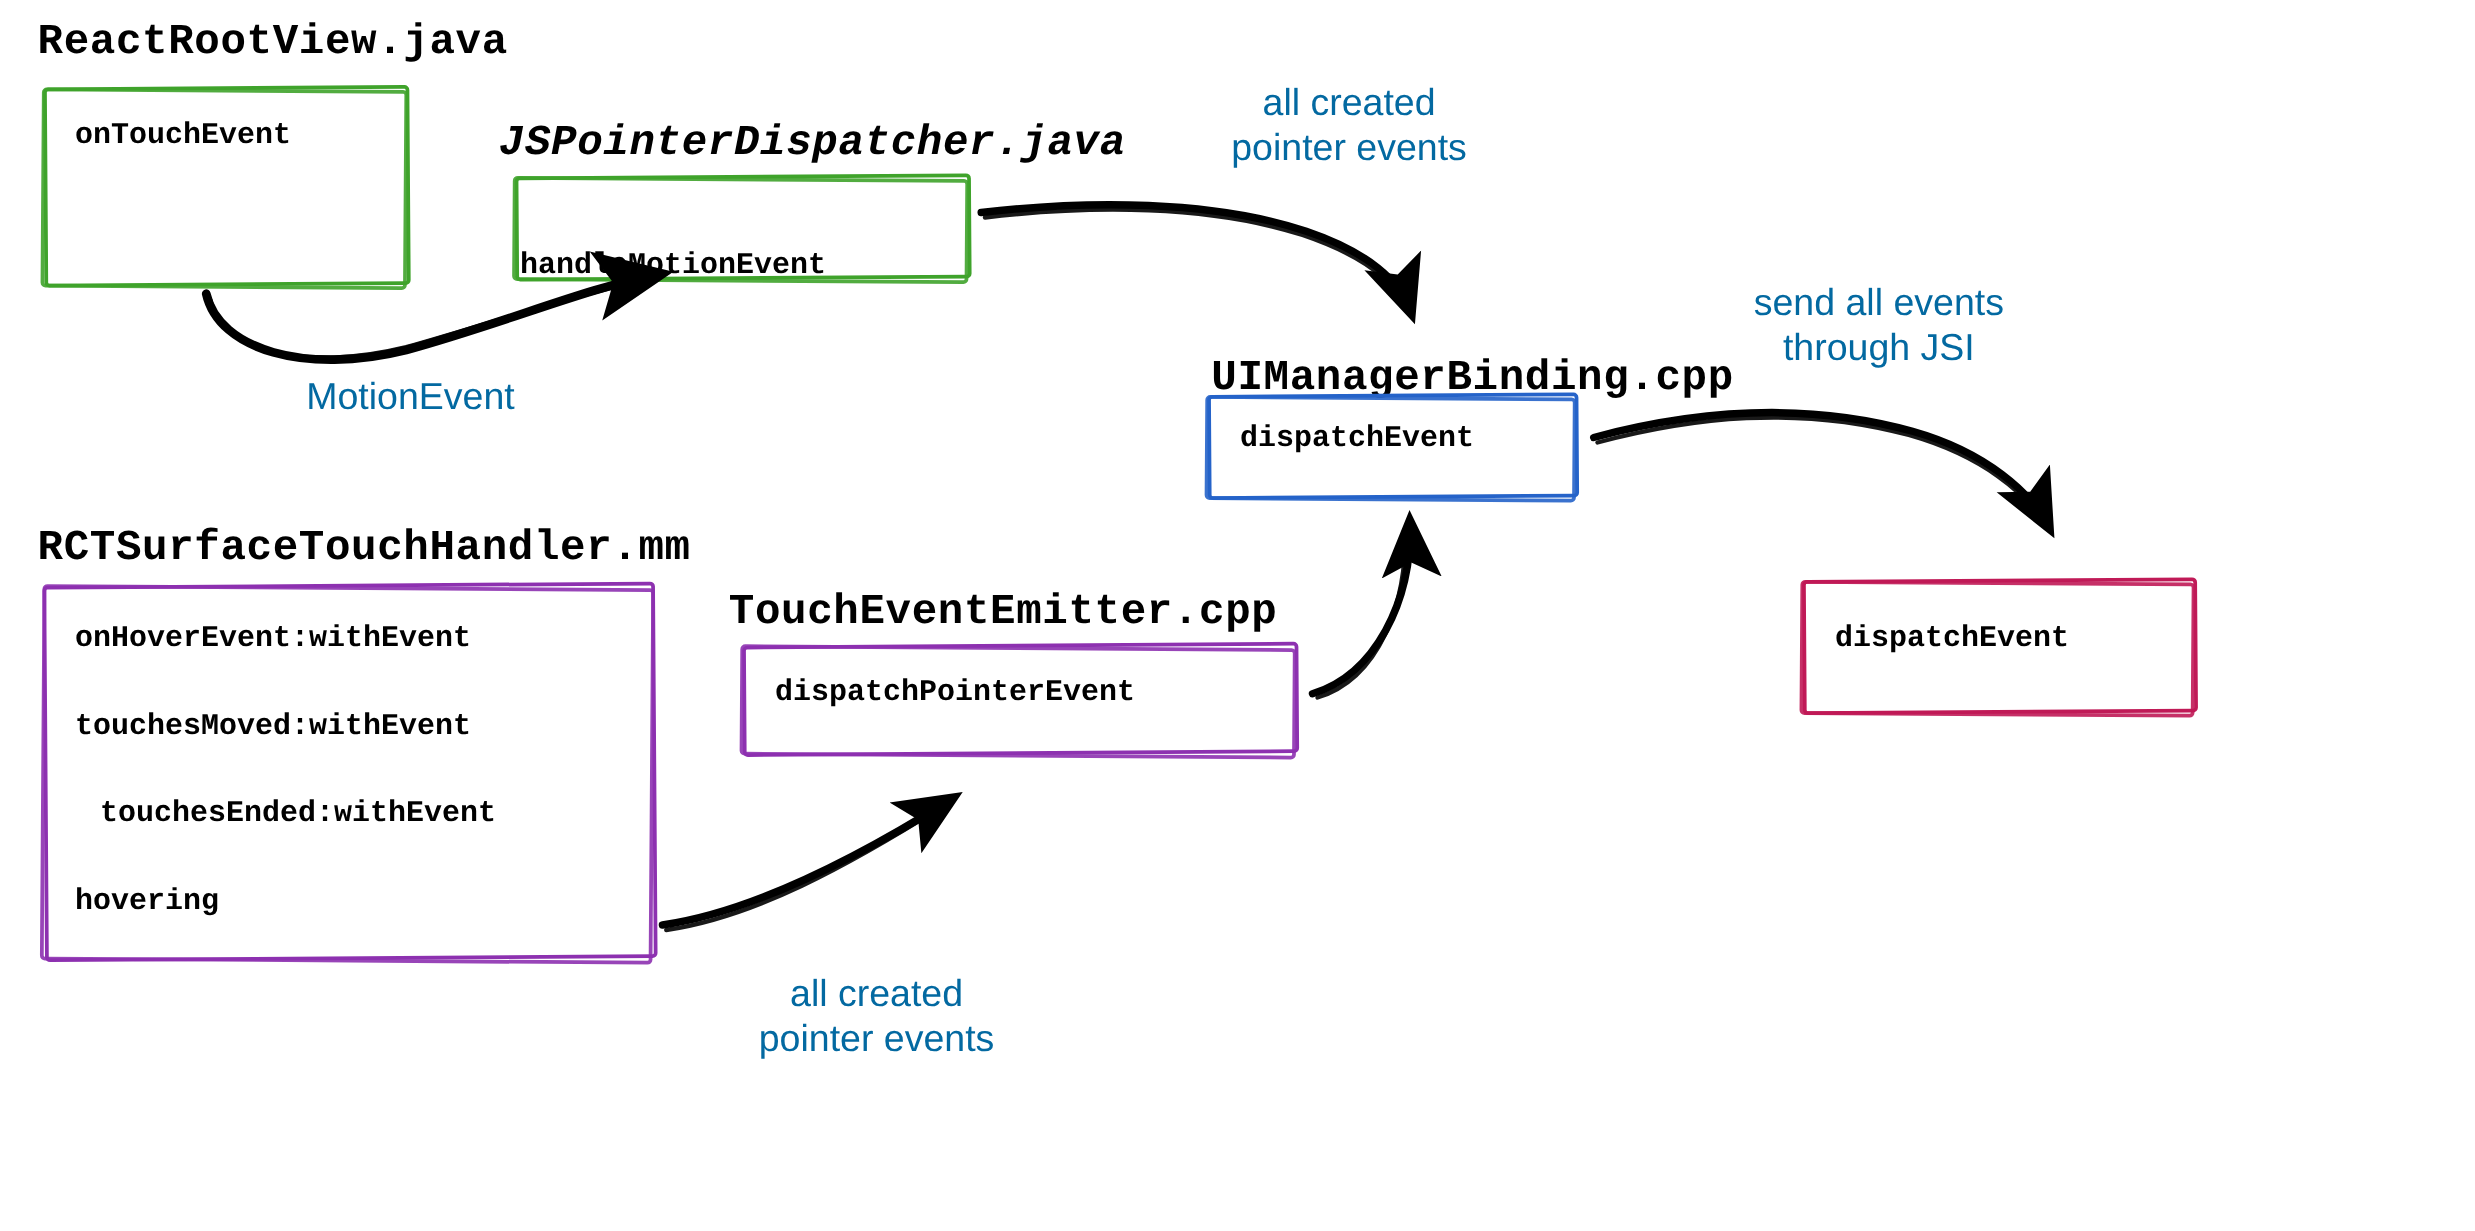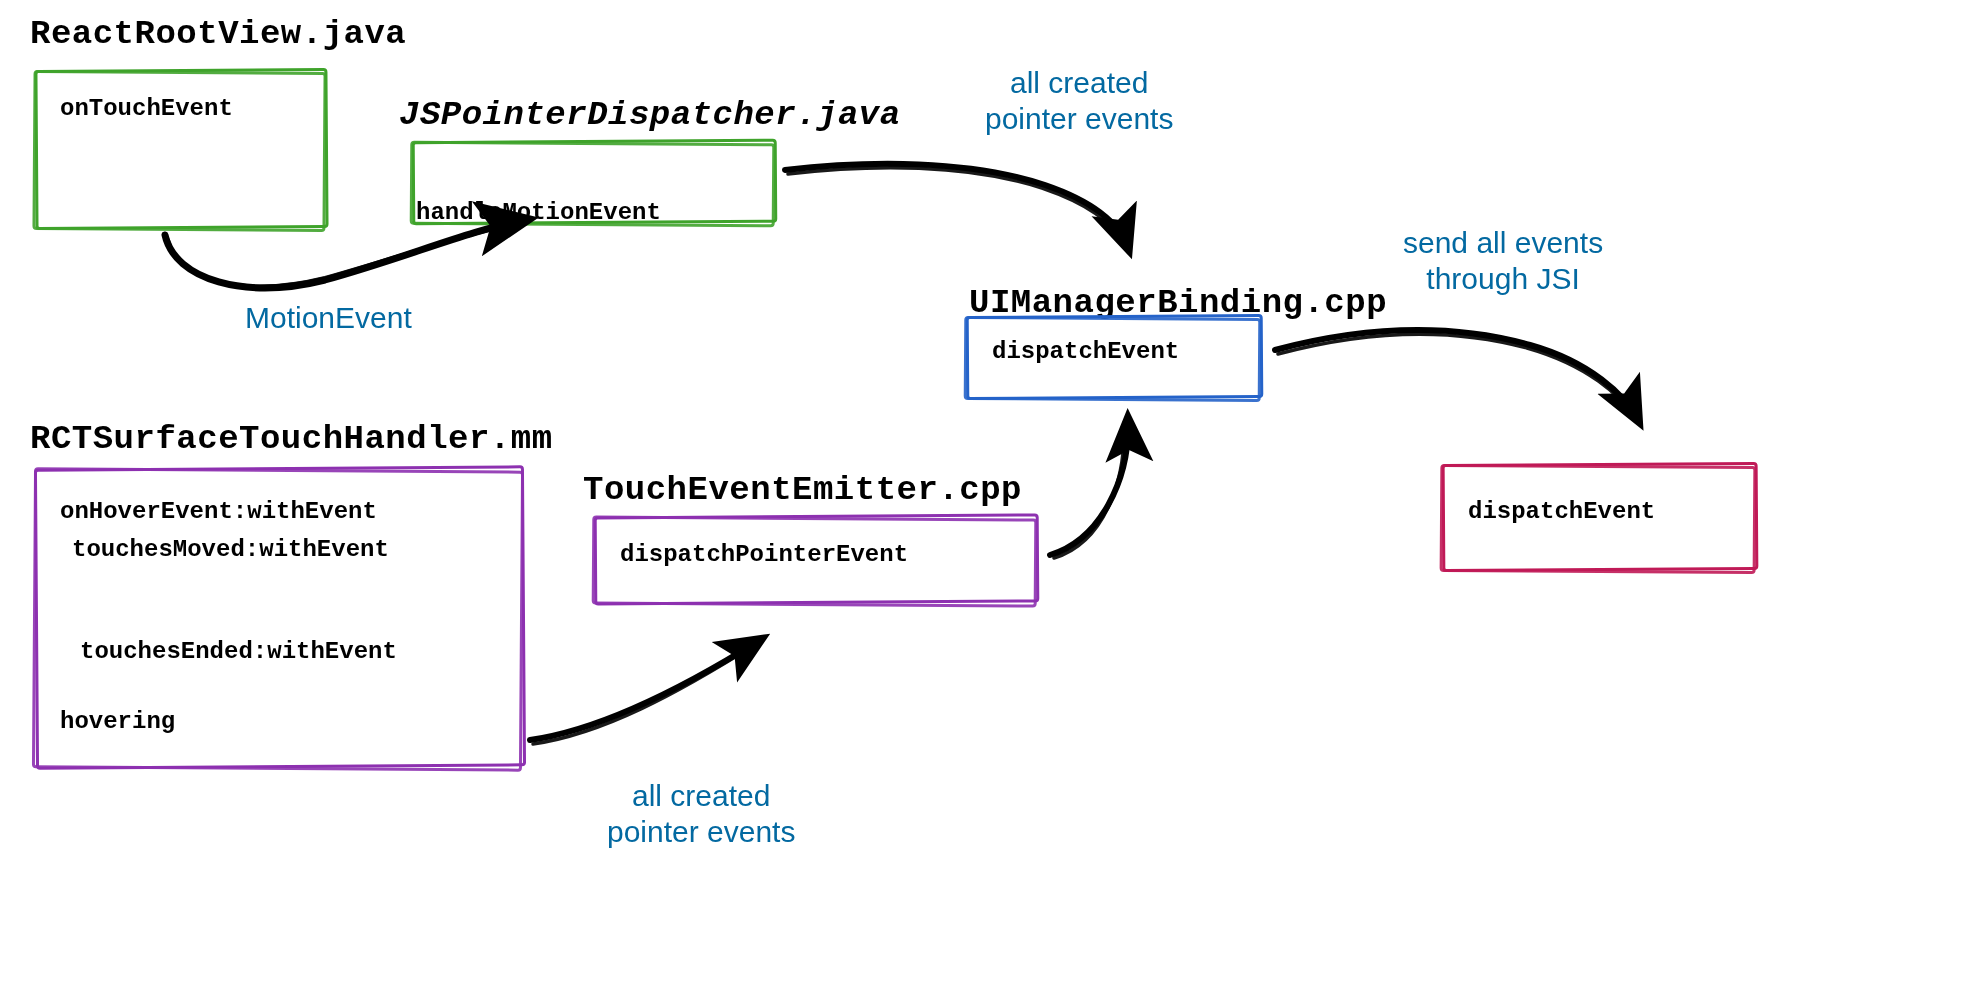--- a/index.html
+++ b/index.html
@@ -96,21 +96,21 @@
   <div class="outline a"></div>
       <div class="outline b"></div>
 </div>
 <div class="method" style="left:992px; top:338px;">dispatchEvent</div>
 
 <div class="sketch-box purple" style="left:34px; top:468px; width:490px; height:301px;">
   <div class="outline a"></div>
       <div class="outline b"></div>
 </div>
 <div class="method" style="left:60px; top:498px;">onHoverEvent:withEvent</div>
-<div class="method" style="left:60px; top:536px;margin-left:12px;">touchesMoved:withEvent</div>
+<div class="method" style="left:60px; top:568px;">touchesMoved:withEvent</div>
 <div class="method" style="left:60px; top:638px;margin-left:20px;">touchesEnded:withEvent</div>
 <div class="method" style="left:60px; top:708px;">hovering</div>
 
 <div class="sketch-box purple" style="left:593px; top:516px; width:445px; height:89px;">
   <div class="outline a"></div>
       <div class="outline b"></div>
 </div>
 <div class="method" style="left:620px; top:541px;">dispatchPointerEvent</div>
 
 <div class="sketch-box magenta" style="left:1441px; top:464px; width:316px; height:108px;">

